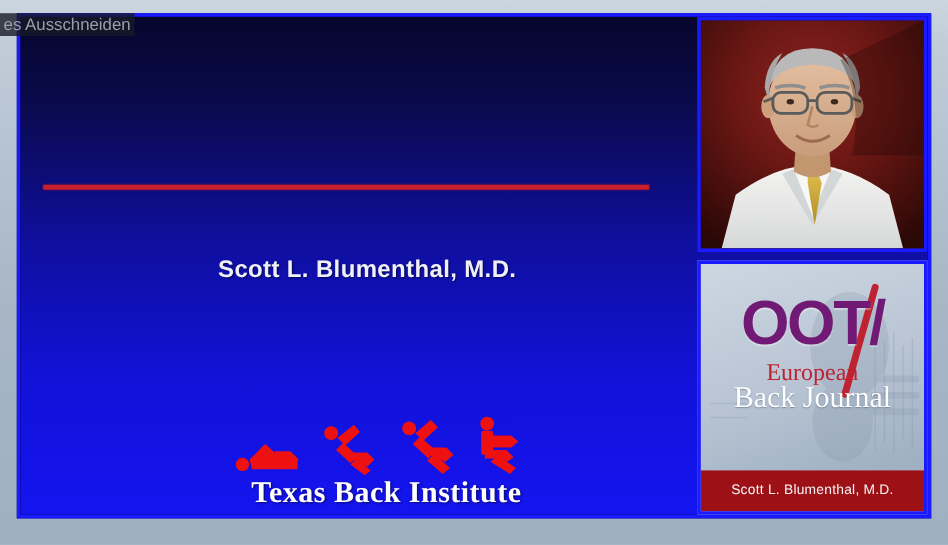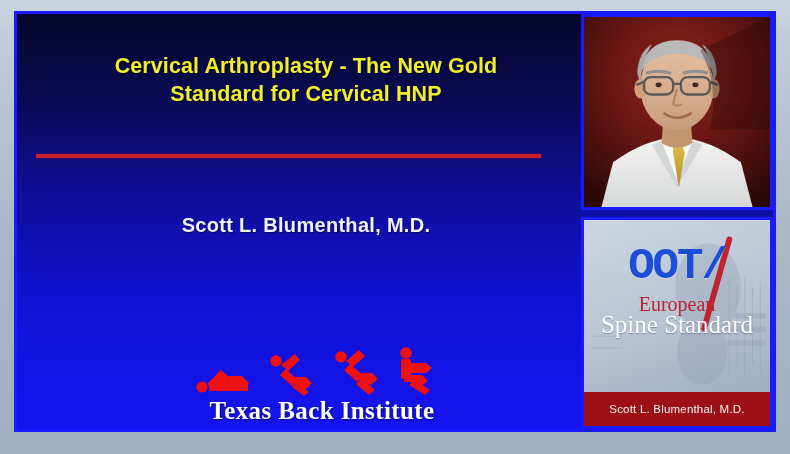--- a/index.html
+++ b/index.html
@@ -140,24 +140,24 @@
   }
   #journal-art { position: absolute; inset: 0; }
 
   #esj-mark {
     position: absolute;
     left: 0; right: 0; top: 26px;
     text-align: center;
     pointer-events: none;
   }
   #esj-oot {
-    font-family: Liberation Mono, monospace;
-    font-size: 44px;
+    font-family: Liberation Sans, sans-serif;
+    font-size: 52px;
     font-weight: bold;
-    color: #1d4ed8;
+    color: #701a75;
     letter-spacing: -2px;
     line-height: 0.95;
     text-shadow: 0 1px 1px rgba(255,255,255,0.35);
   }
   #esj-european {
     margin-top: 6px;
     font-family: "Liberation Serif", serif;
     font-size: 20px;
     color: #bf2230;
     line-height: 1;
@@ -204,24 +204,20 @@
 </style>
 </head>
 <body>
 
 <div id="screen">
 
   <div id="video-frame">
 
     <div id="slide">
 
-      <div id="slide-title">
-        <div>Cervical Arthroplasty - The New Gold</div>
-        <div>Standard for Cervical HNP</div>
-      </div>
 
       <div id="title-rule"></div>
 
       <div id="presenter-name">Scott L. Blumenthal, M.D.</div>
 
       <div id="tbi-logo">
         <div id="tbi-figures">
 
           <svg width="62" height="40" viewBox="0 0 62 40">
             <circle cx="6" cy="31" r="5.6" fill="#ee1111"></circle>
@@ -352,24 +348,27 @@
           <path d="M8 120 L40 120"></path>
             <path d="M8 132 L40 132"></path>
         </g>
 
         <path d="M150 20 L124 112" stroke="#bf2230" stroke-width="6" stroke-linecap="round"></path>
       </svg>
 
       <div id="esj-mark">
         <div id="esj-oot">OOT/</div>
         <div id="esj-european">European</div>
-        <div id="esj-spine">Spine Standard</div>
+        <div id="esj-spine">Back Journal</div>
       </div>
 
       <div id="esj-caption">
         <span>Scott L. Blumenthal, M.D.</span>
       </div>
     </div>
 
   </div>
 
+  <div id="cut-overlay">
+    <span>es Ausschneiden</span>
+  </div>
 
 </div>
 
 </body></html>

